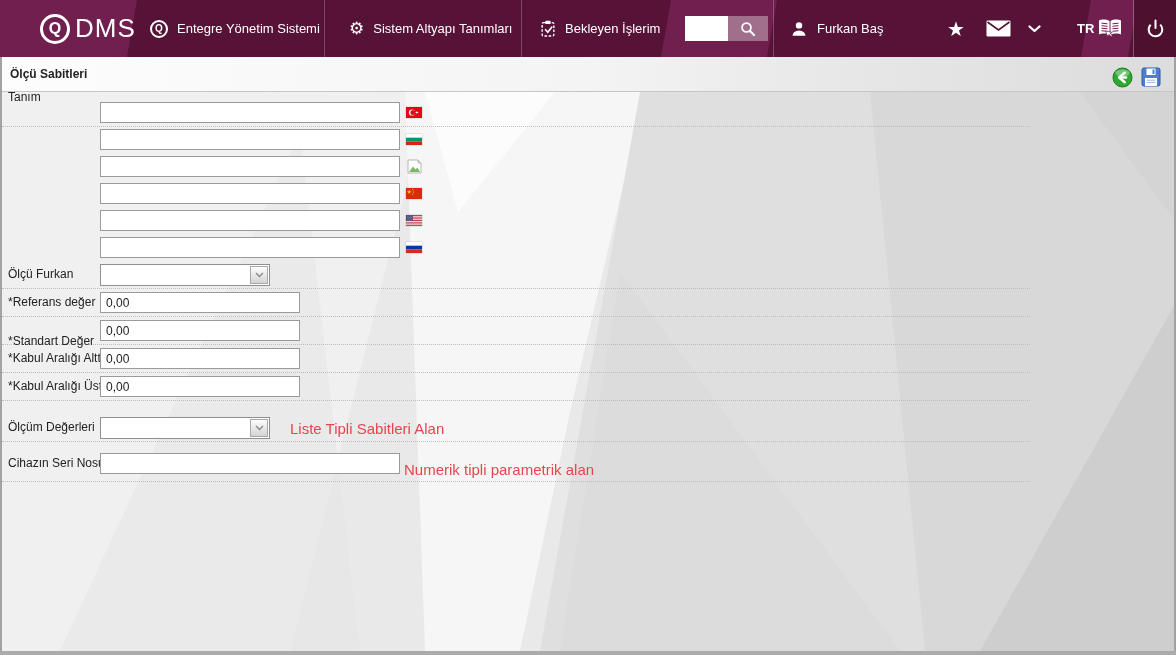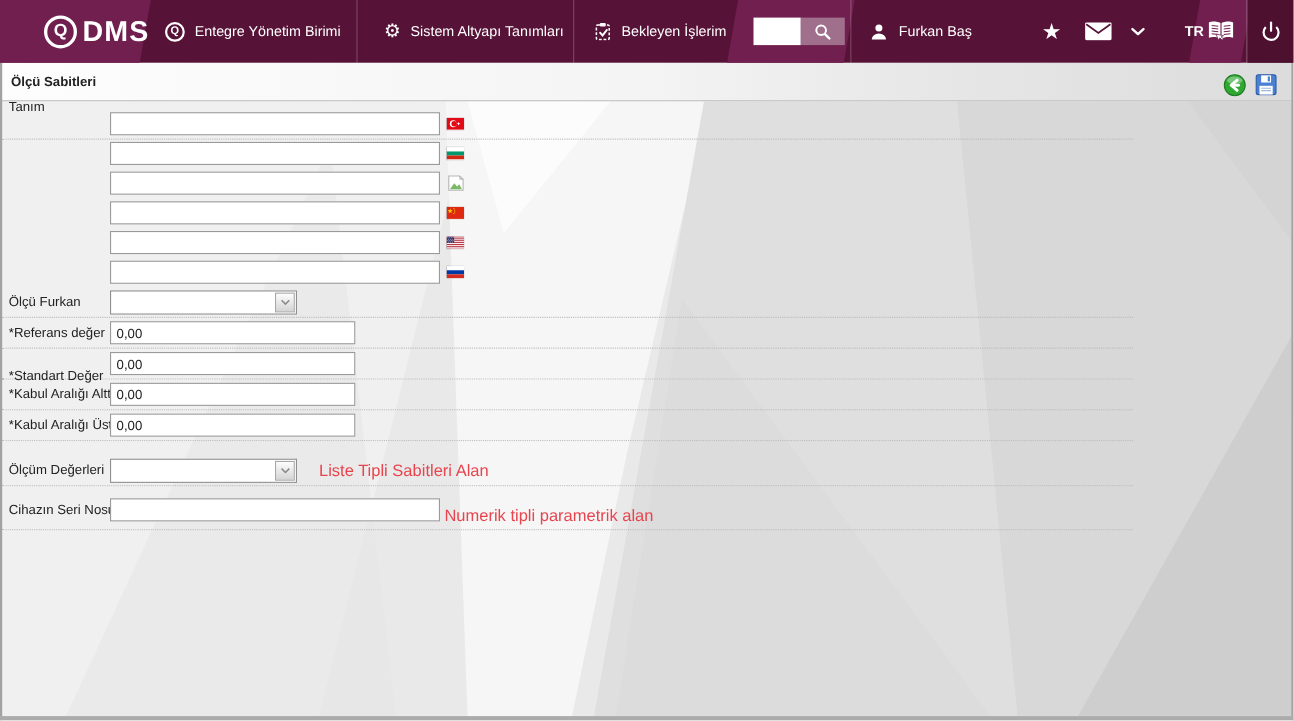--- a/index.html
+++ b/index.html
@@ -12,21 +12,21 @@
   .tile { position:absolute; top:0; height:57px; background:#701f4f; transform:skewX(-10deg); z-index:1; }
   .tile-logo   { left:-18px; width:150px; }
   .tile-search { left:666px; width:106px; }
   .tile-book   { left:1086px; width:47px; }
   .tile-power  { left:1134px; width:60px; background:#4d102f; transform:none; }
   .nav-sep { position:absolute; top:0; bottom:0; width:1px; background:rgba(255,255,255,0.22); z-index:2; }
   .nav-item { position:absolute; top:0; height:57px; display:flex; align-items:center; gap:9px; color:#fff; font-size:13px; z-index:3; cursor:pointer; white-space:nowrap; }
 
   .logo-wrap { left:40px; gap:5px; }
   .logo-q { width:30px; height:30px; border:3.5px solid #fff; border-radius:50%; display:flex; align-items:center; justify-content:center; font-weight:bold; font-size:16px; color:#fff; }
-  .logo-dms { font-size:26px; font-weight:bold; letter-spacing:1px; }
+  .logo-dms { font-size:26px; font-weight:normal; letter-spacing:1px; }
 
   .mini-q { width:18px; height:18px; border:2px solid #fff; border-radius:50%; display:flex; align-items:center; justify-content:center; font-weight:bold; font-size:10px; color:#fff; }
   .gear-glyph { font-size:17px; line-height:1; }
   .icon-box { display:flex; align-items:center; justify-content:center; }
 
   .search-wrap { position:absolute; left:685px; top:16px; height:25px; display:flex; z-index:3; }
   .search-input { width:43px; height:25px; border:none; outline:none; background:#fff; padding:0 4px; font-size:12px; }
   .search-btn { width:40px; height:25px; background:#a06f8c; border:none; display:flex; align-items:center; justify-content:center; cursor:pointer; }
 
   .star-glyph { font-size:20px; color:#fff; line-height:1; }
@@ -40,21 +40,21 @@
   .tb-btn { position:absolute; top:67px; width:22px; height:22px; border:none; background:transparent; padding:0; cursor:pointer; z-index:6; }
 
   
   .bg-pattern { position:absolute; left:0; top:92px; width:1176px; height:559px; z-index:0; }
   .win-border-left  { position:absolute; left:0; top:57px; width:2px; height:598px; background:#a2a2a2; z-index:8; }
   .win-border-right { position:absolute; right:0; top:57px; width:2px; height:598px; background:#a2a2a2; z-index:8; }
   .win-border-bottom{ position:absolute; left:0; top:651px; width:1176px; height:4px; background:#ababab; z-index:8; }
 
   .flabel { position:absolute; left:8px; font-size:12px; color:#222; z-index:3; white-space:nowrap; }
   .ftext { position:absolute; left:100px; height:21px; border:1px solid #9a9a9a; background:#fff; padding:0 5px; font-size:12px; color:#222; font-family:"Liberation Sans",sans-serif; z-index:3; outline:none; }
-  .w300 { width:300px; } .w200 { width:223px; }
+  .w300 { width:300px; } .w200 { width:200px; }
   .flag { position:absolute; left:406px; z-index:3; display:block; box-shadow:0 0 1px rgba(0,0,0,.45); line-height:0; }
   .imgicon { position:absolute; left:406px; z-index:3; line-height:0; }
   .fselect { position:absolute; left:100px; width:170px; height:22px; background:#fff; border:1px solid #8f8f8f; z-index:3; cursor:pointer; }
   .sel-btn { position:absolute; right:1px; top:1px; bottom:1px; width:18px; background:linear-gradient(#fdfdfd,#d4d4d4); border:1px solid #a8a8a8; display:flex; align-items:center; justify-content:center; }
   .dotsep { position:absolute; left:2px; width:1028px; height:0; border-top:1px dotted #bdbdbd; z-index:2; }
   .note { position:absolute; font-size:15px; color:#e8444e; z-index:3; white-space:nowrap; }
 </style>
 </head>
 <body>
 
@@ -79,21 +79,21 @@
     <div class="tile tile-book"></div>
     <div class="tile tile-power"></div>
 
     <div class="nav-item logo-wrap">
       <span class="logo-q">Q</span>
       <span class="logo-dms">DMS</span>
     </div>
 
     <div class="nav-item" style="left:150px;">
       <span class="mini-q">Q</span>
-      <span>Entegre Yönetim Birimi</span>
+      <span>Entegre Yönetim Sistemi</span>
     </div>
     <div class="nav-sep" style="left:324px;"></div>
 
     <div class="nav-item" style="left:349px;">
       <span class="gear-glyph">⚙</span>
       <span>Sistem Altyapı Tanımları</span>
     </div>
     <div class="nav-sep" style="left:521px;"></div>
 
     <div class="nav-item" style="left:540px;">

